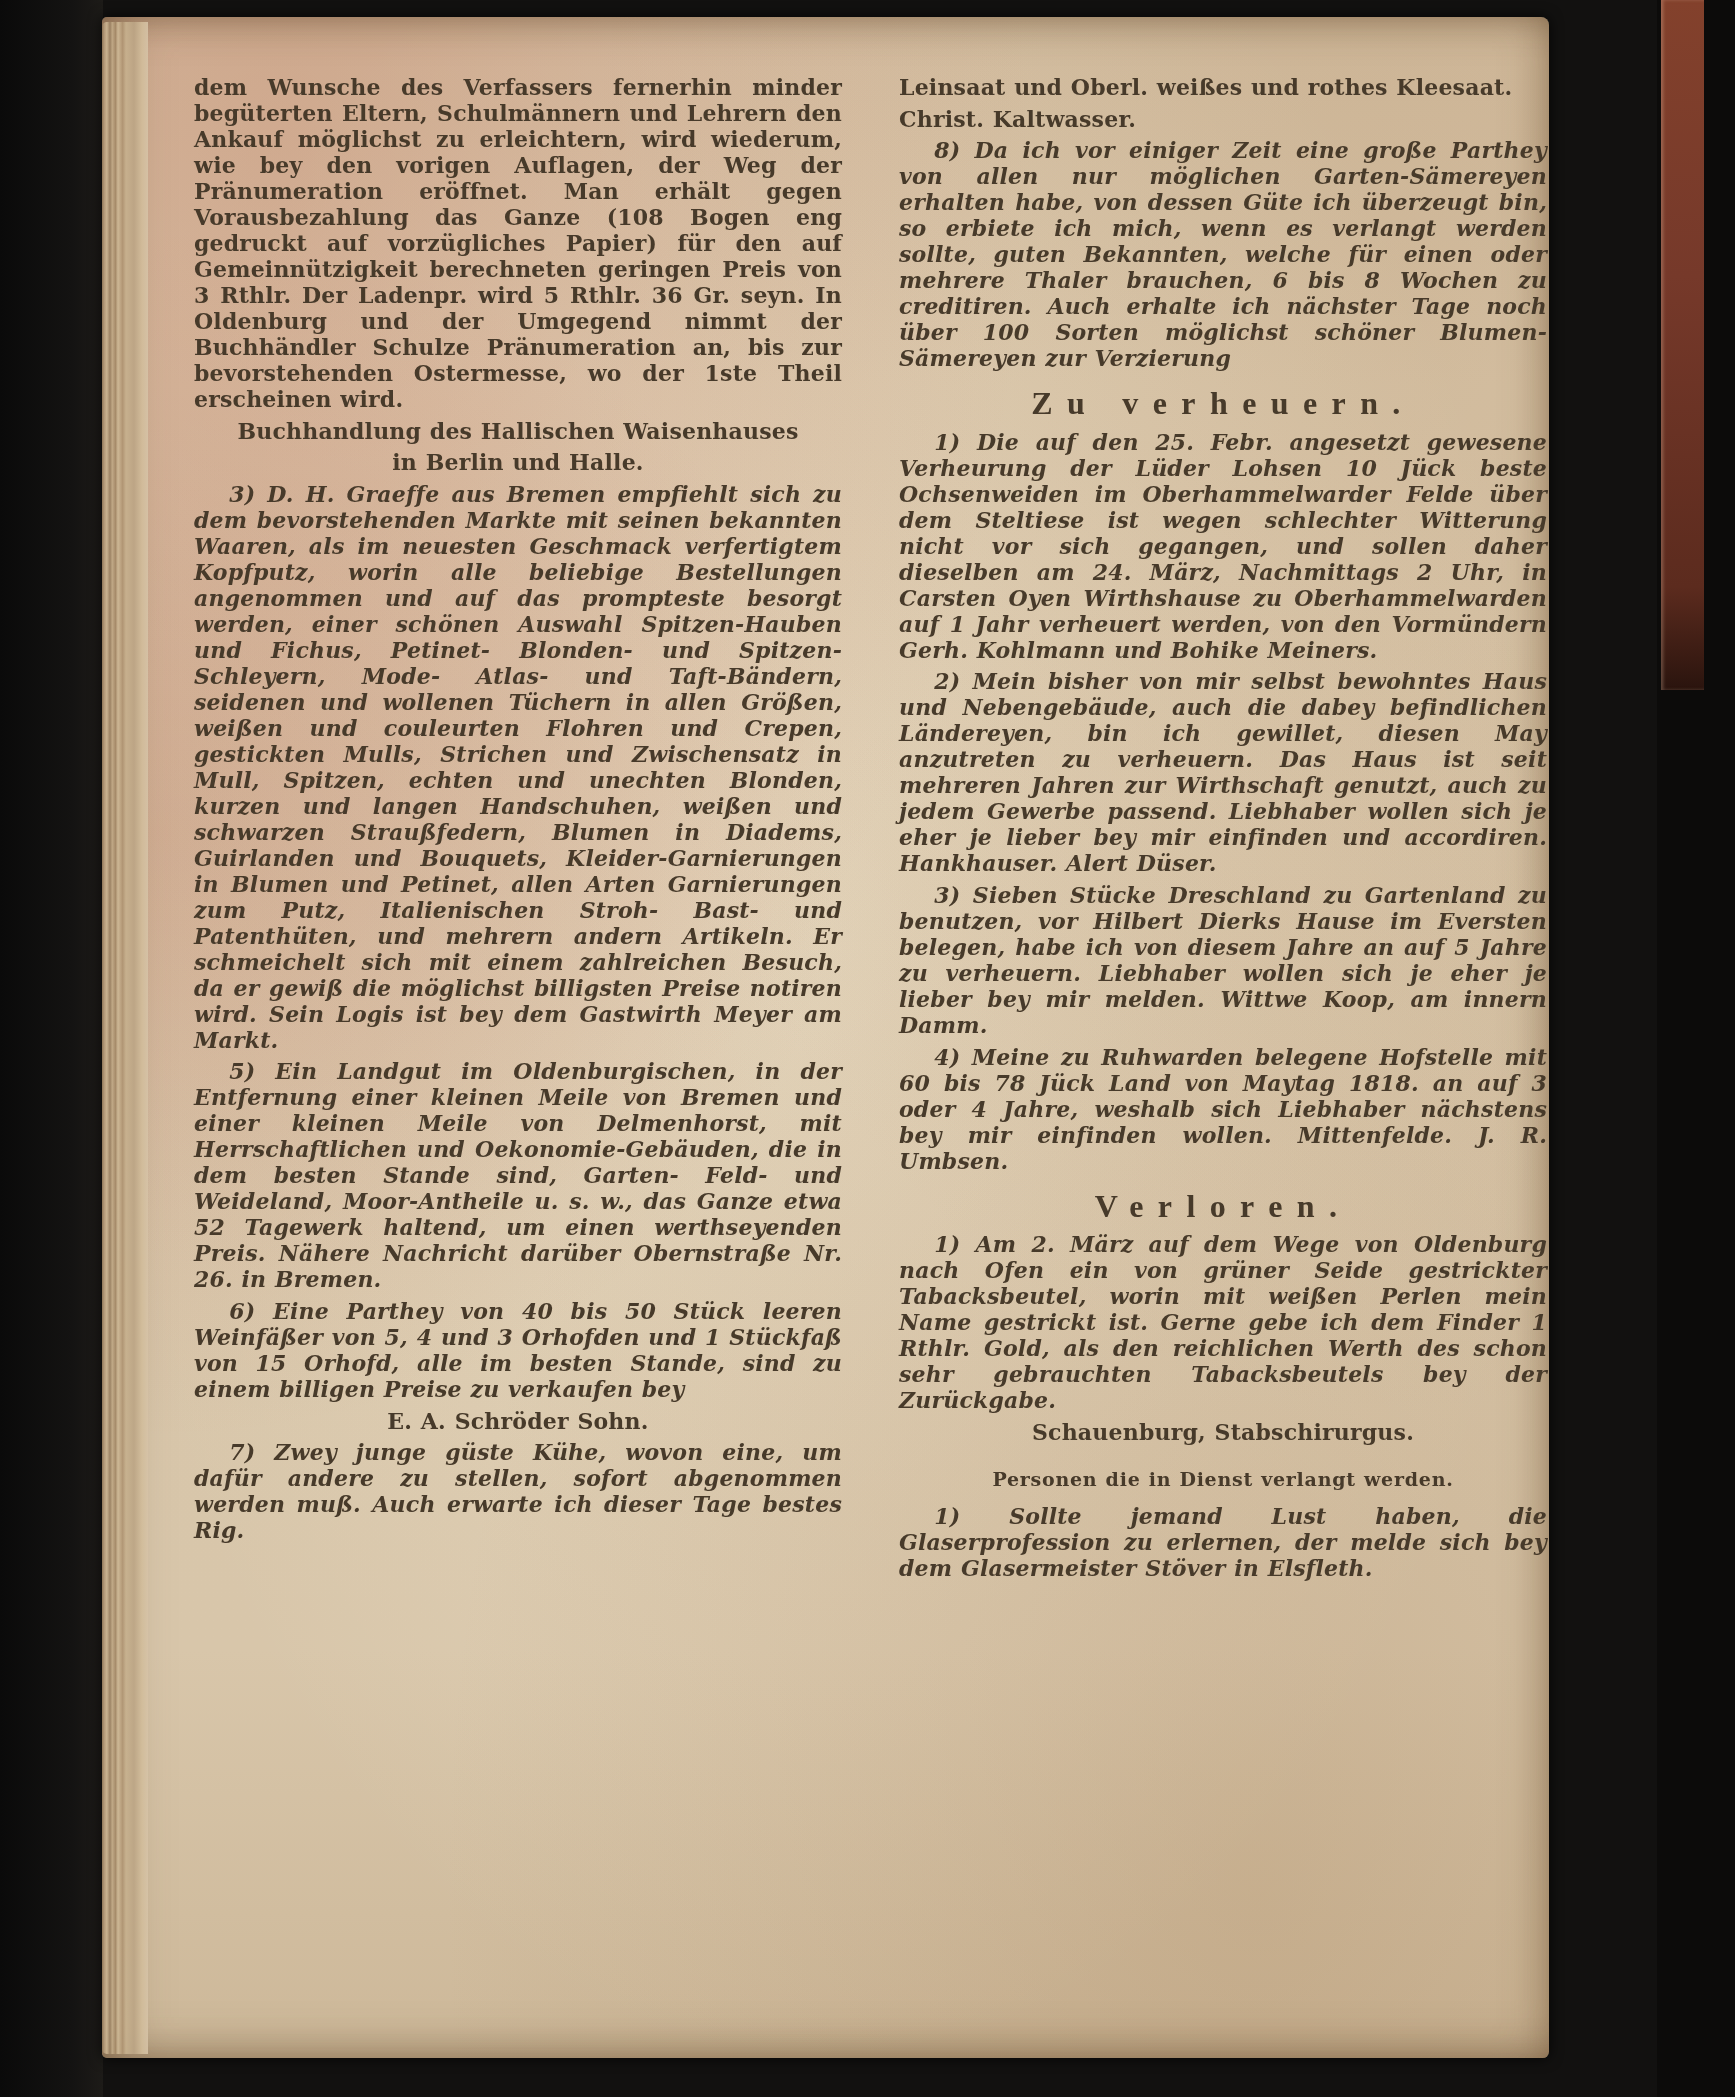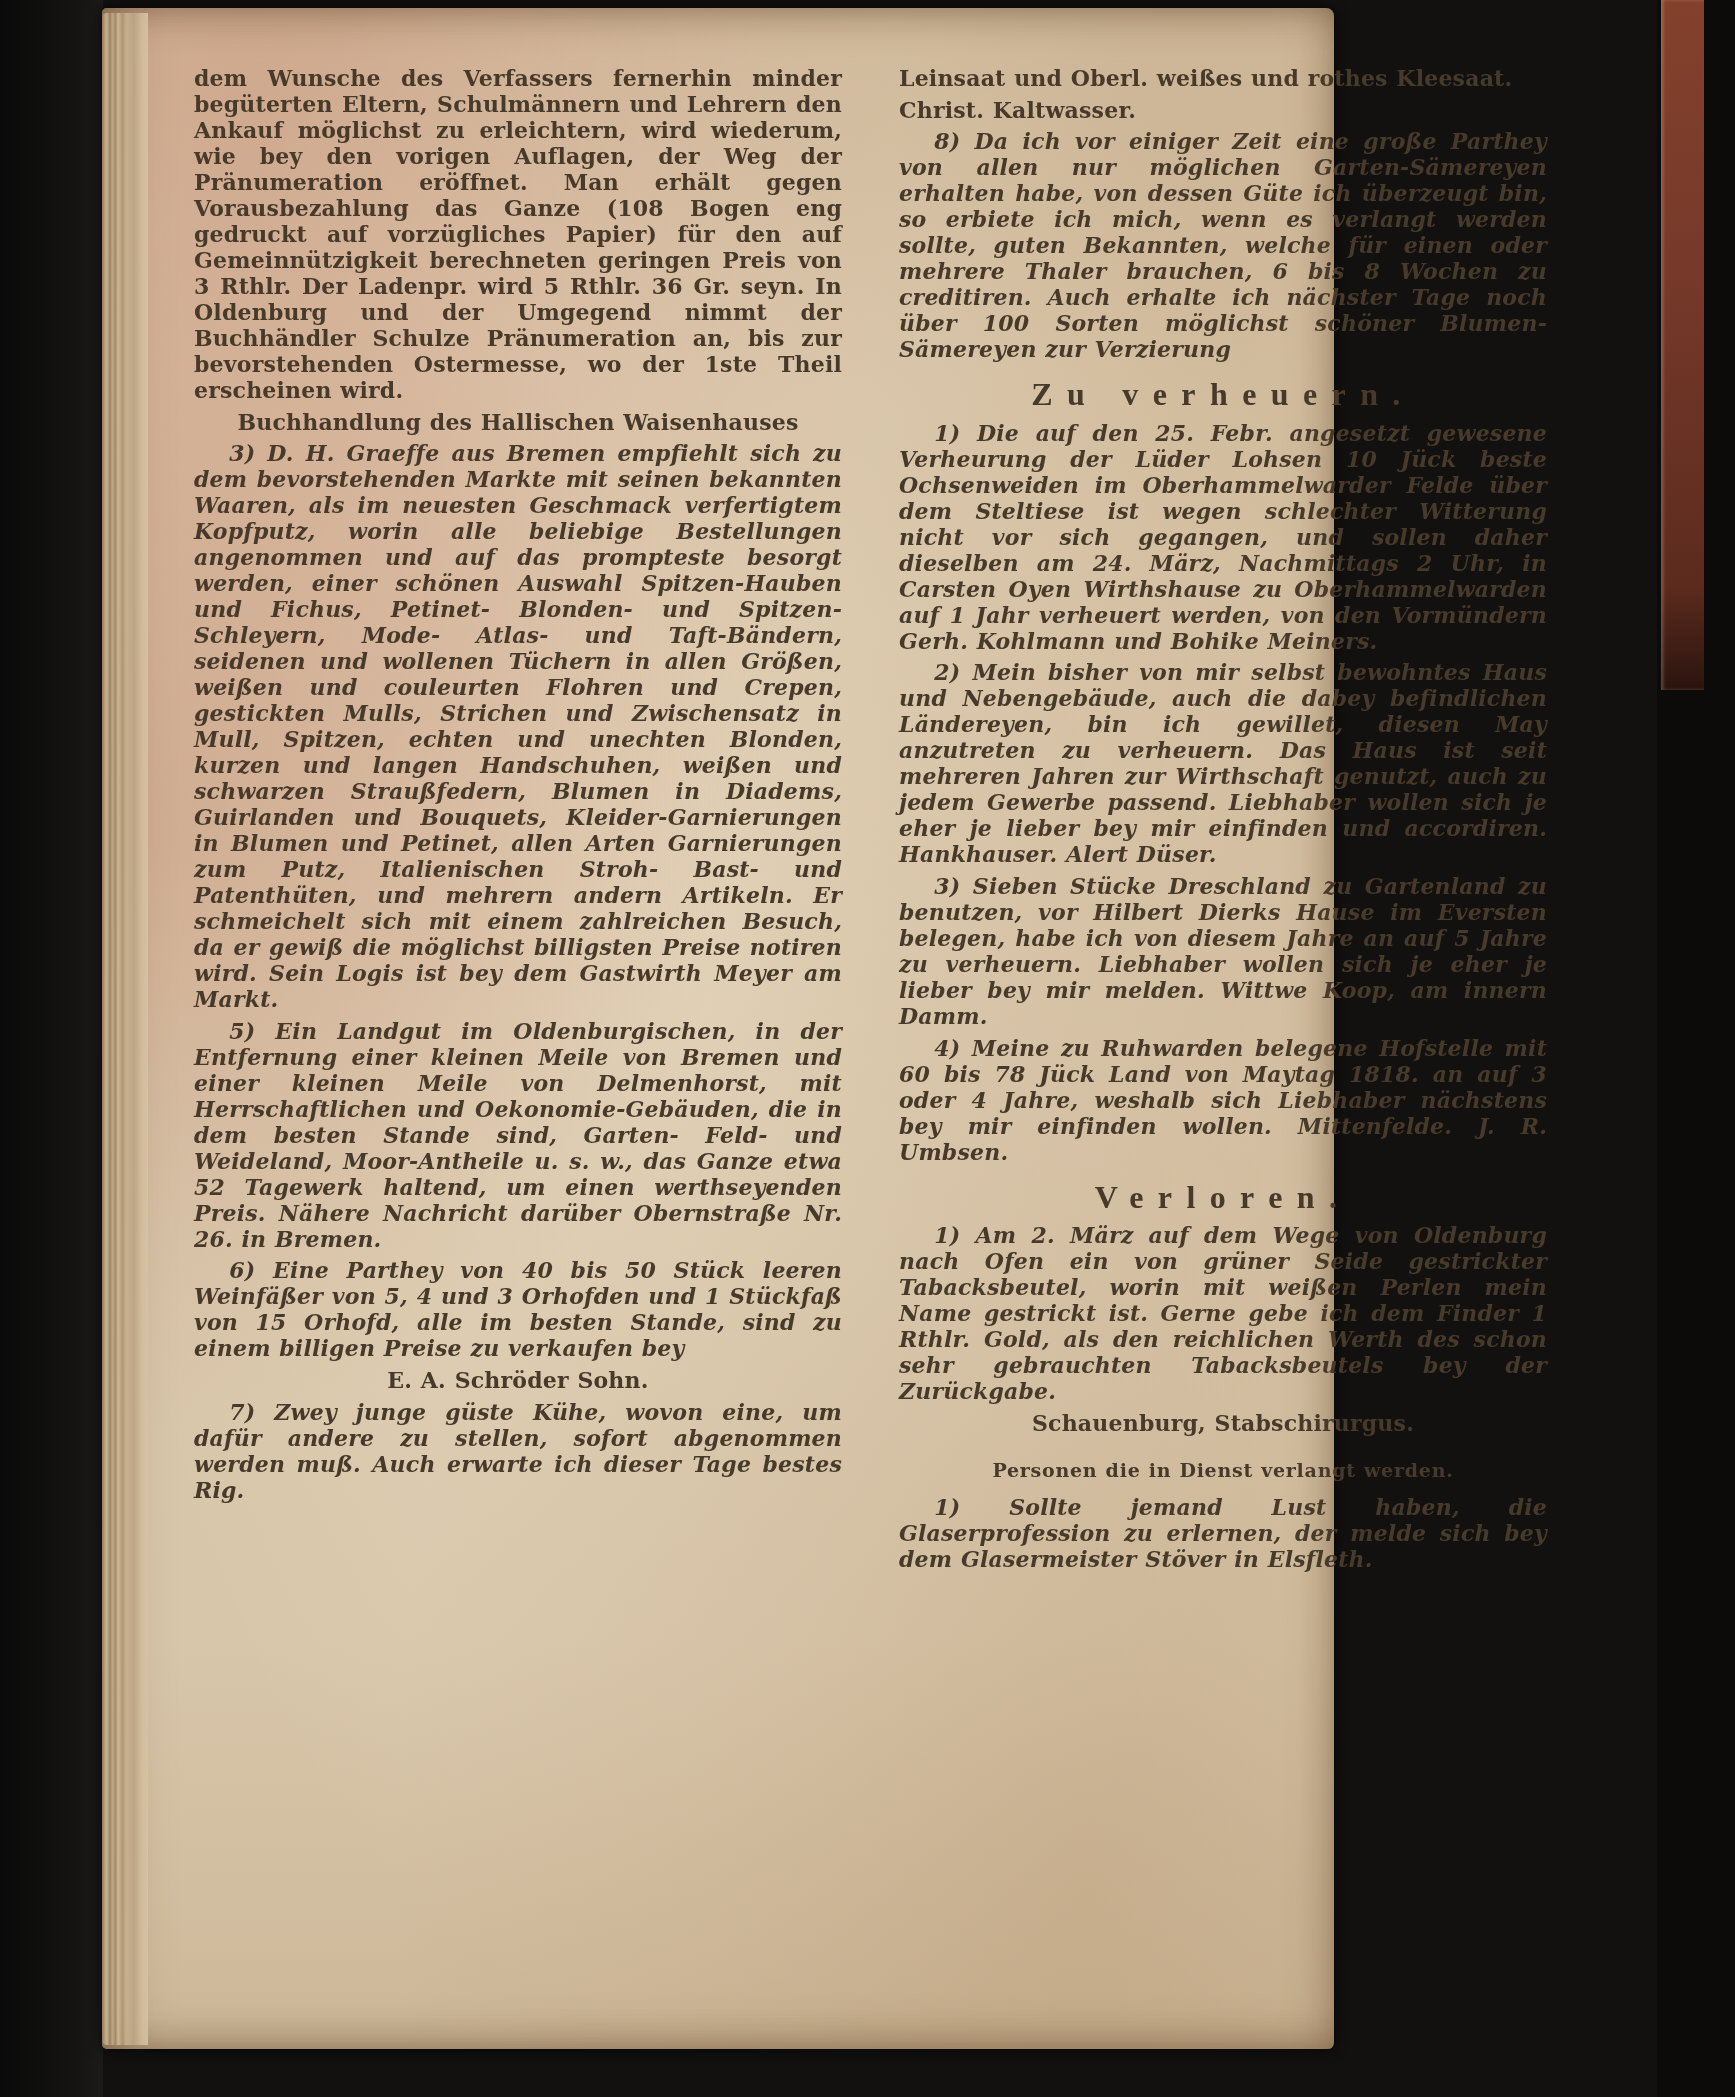--- a/index.html
+++ b/index.html
@@ -30,22 +30,22 @@
   .cover-edge {
     position: absolute;
     left: 1661px; top: 0;
     width: 43px; height: 690px;
     background: linear-gradient(180deg, #83412c 0%, #76392a 40%, #5c2b1e 85%, #2a140e 100%);
     box-shadow: inset 2.4px 0 3.2px rgba(255,220,190,0.25);
   }
   
   .page {
     position: absolute;
-    left: 102px; top: 8px;
-    width: 1232px; height: 2041px;
+    left: 102px; top: 17px;
+    width: 1447px; height: 2041px;
     border-radius: 4.8px 8px 6.3px 4.8px;
     background-color: #d6c3a7;
     background-image:
       radial-gradient(ellipse at 12% 6%,  rgba(197,118,96,0.30), transparent 42%),
       radial-gradient(ellipse at 4% 40%,  rgba(180,110,85,0.22), transparent 35%),
       radial-gradient(ellipse at 90% 14%, rgba(176,136,96,0.20), transparent 45%),
       radial-gradient(ellipse at 80% 92%, rgba(165,128,88,0.25), transparent 50%),
       radial-gradient(ellipse at 50% 45%, rgba(252,244,224,0.30), transparent 72%),
       linear-gradient(180deg, #d2bda0 0%, #d9c7ab 18%, #d8c6aa 80%, #cdb899 100%);
     box-shadow:
@@ -122,20 +122,21 @@
 <div class="backdrop-left"></div>
 <div class="backdrop-right"></div>
 <div class="cover-edge"></div>
 
 <div class="page">
   <div class="spine-edges"></div>
   <div class="content">
     <div class="column">
         <div class="block p">dem Wunsche des Verfassers fernerhin minder begüterten Eltern, Schulmännern und Lehrern den Ankauf möglichst zu erleichtern, wird wiederum, wie bey den vorigen Auflagen, der Weg der Pränumeration eröffnet. Man erhält gegen Vorausbezahlung das Ganze (108 Bogen eng gedruckt auf vorzügliches Papier) für den auf Gemeinnützigkeit berechneten geringen Preis von 3 Rthlr. Der Ladenpr. wird 5 Rthlr. 36 Gr. seyn. In Oldenburg und der Umgegend nimmt der Buchhändler Schulze Pränumeration an, bis zur bevorstehenden Ostermesse, wo der 1ste Theil erscheinen wird.</div>
         <div class="block center">Buchhandlung des Hallischen Waisenhauses</div>
+        <div class="block center">in Berlin und Halle.</div>
         <div class="block p indent">3) D. H. Graeffe aus Bremen empfiehlt sich zu dem bevorstehenden Markte mit seinen bekannten Waaren, als im neuesten Geschmack verfertigtem Kopfputz, worin alle beliebige Bestellungen angenommen und auf das prompteste besorgt werden, einer schönen Auswahl Spitzen-Hauben und Fichus, Petinet- Blonden- und Spitzen-Schleyern, Mode- Atlas- und Taft-Bändern, seidenen und wollenen Tüchern in allen Größen, weißen und couleurten Flohren und Crepen, gestickten Mulls, Strichen und Zwischensatz in Mull, Spitzen, echten und unechten Blonden, kurzen und langen Handschuhen, weißen und schwarzen Straußfedern, Blumen in Diadems, Guirlanden und Bouquets, Kleider-Garnierungen in Blumen und Petinet, allen Arten Garnierungen zum Putz, Italienischen Stroh- Bast- und Patenthüten, und mehrern andern Artikeln. Er schmeichelt sich mit einem zahlreichen Besuch, da er gewiß die möglichst billigsten Preise notiren wird. Sein Logis ist bey dem Gastwirth Meyer am Markt.</div>
         <div class="block p indent">5) Ein Landgut im Oldenburgischen, in der Entfernung einer kleinen Meile von Bremen und einer kleinen Meile von Delmenhorst, mit Herrschaftlichen und Oekonomie-Gebäuden, die in dem besten Stande sind, Garten- Feld- und Weideland, Moor-Antheile u. s. w., das Ganze etwa 52 Tagewerk haltend, um einen werthseyenden Preis. Nähere Nachricht darüber Obernstraße Nr. 26. in Bremen.</div>
         <div class="block p indent">6) Eine Parthey von 40 bis 50 Stück leeren Weinfäßer von 5, 4 und 3 Orhofden und 1 Stückfaß von 15 Orhofd, alle im besten Stande, sind zu einem billigen Preise zu verkaufen bey</div>
         <div class="block center">E. A. Schröder Sohn.</div>
         <div class="block p indent">7) Zwey junge güste Kühe, wovon eine, um dafür andere zu stellen, sofort abgenommen werden muß. Auch erwarte ich dieser Tage bestes Rig.</div>
       </div>
     <div class="column">
         <div class="block p">Leinsaat und Oberl. weißes und rothes Kleesaat.</div>
         <div class="block right">Christ. Kaltwasser.</div>
         <div class="block p indent">8) Da ich vor einiger Zeit eine große Parthey von allen nur möglichen Garten-Sämereyen erhalten habe, von dessen Güte ich überzeugt bin, so erbiete ich mich, wenn es verlangt werden sollte, guten Bekannten, welche für einen oder mehrere Thaler brauchen, 6 bis 8 Wochen zu creditiren. Auch erhalte ich nächster Tage noch über 100 Sorten möglichst schöner Blumen-Sämereyen zur Verzierung</div>

